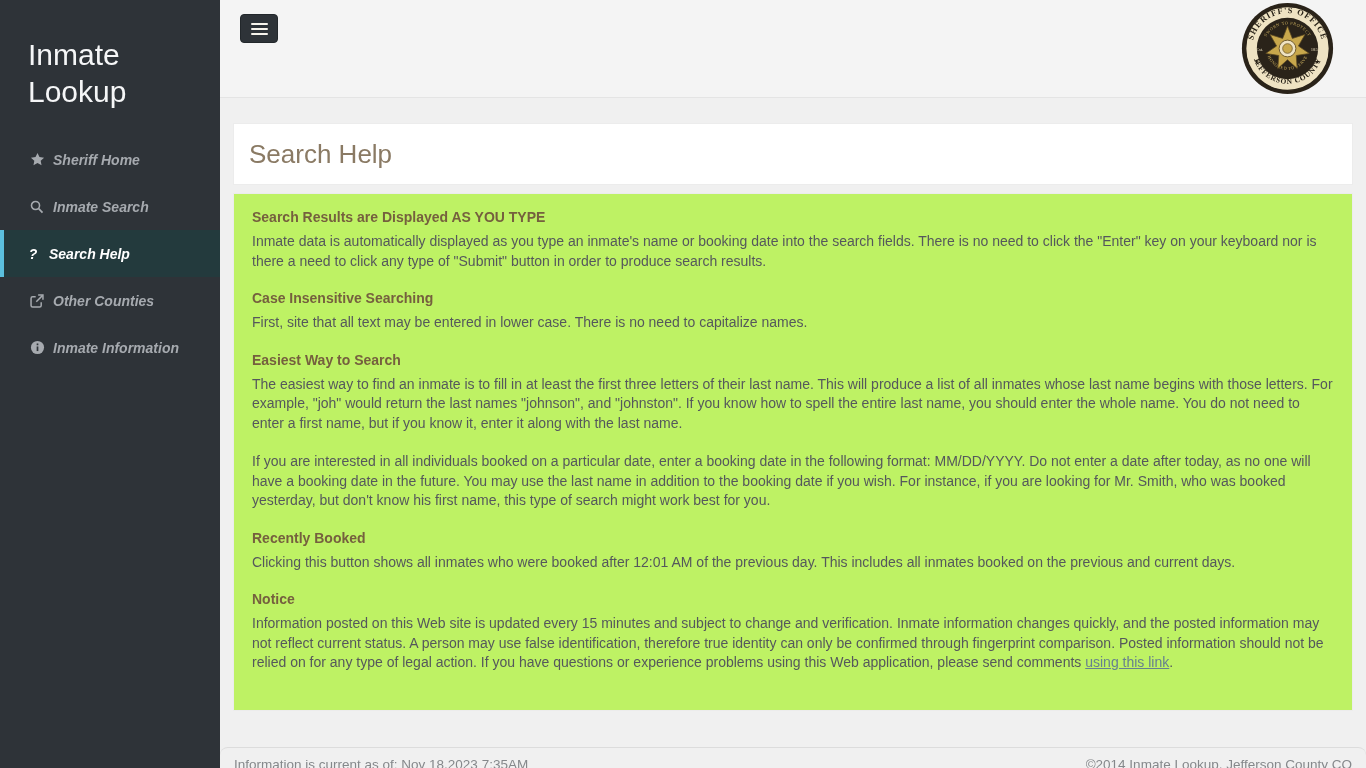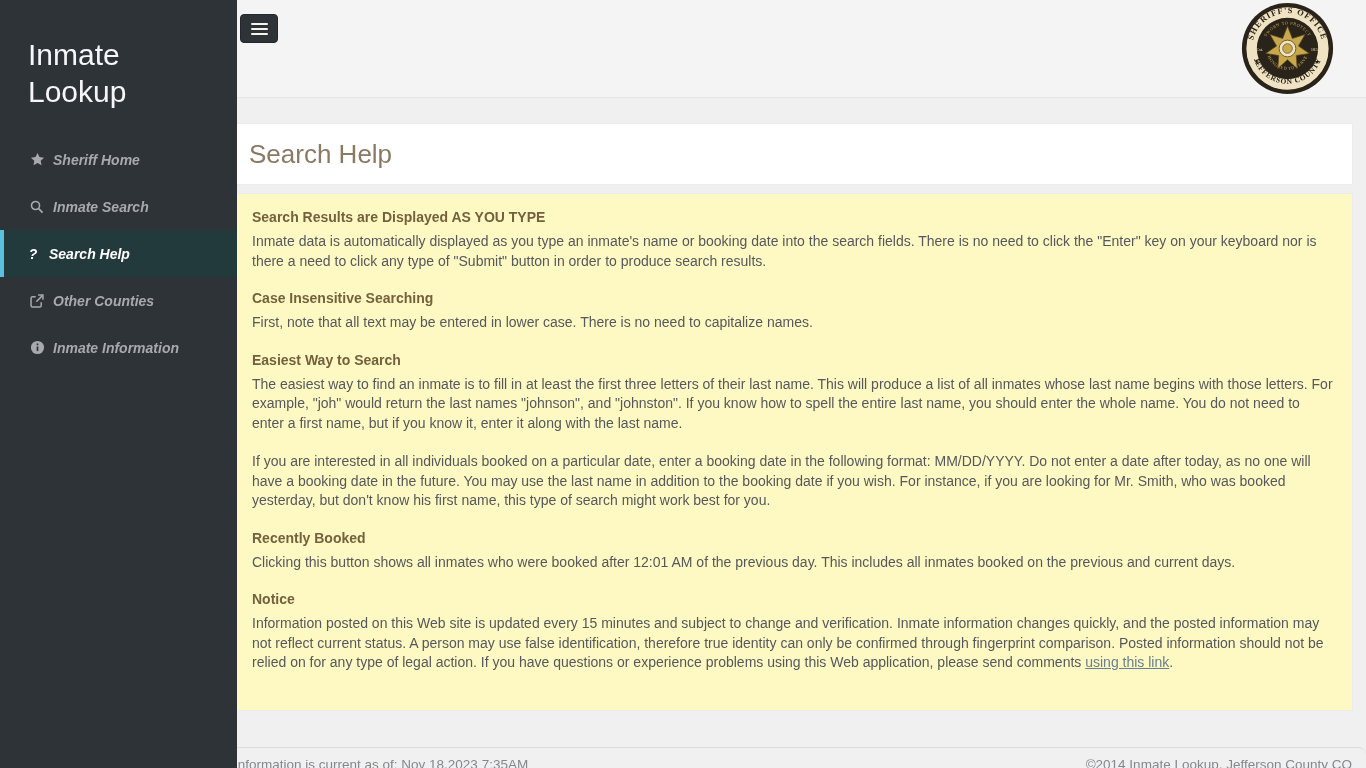--- a/index.html
+++ b/index.html
@@ -5,21 +5,21 @@
   * { box-sizing: border-box; margin: 0; padding: 0; }
   html, body { width: 1366px; height: 768px; overflow: hidden; }
   body {
     font-family: "Liberation Sans", sans-serif;
     background: #f0f0f0;
     position: relative;
   }
 
   
   .sidebar {
-    position: absolute; left: 0; top: 0; width: 237px; height: 768px;
+    position: absolute; left: 0; top: 0; width: 220px; height: 768px;
     background: #2e3338; z-index: 5;
   }
   .brand {
     display: block; color: #f5f6f7; font-size: 30px; font-weight: 500;
     line-height: 37px; padding: 36px 20px 0 28px; text-decoration: none;
   }
   .nav { margin-top: 26px; }
   .nav-item {
     display: flex; align-items: center; height: 47px; padding-left: 25px;
     color: #a6aaaf; font-size: 14px; font-weight: 700; cursor: pointer;
@@ -53,21 +53,21 @@
 
   
   .title-card {
     position: absolute; left: 13px; right: 13px; top: 123px; height: 62px;
     background: #ffffff; border: 1px solid #ececec; display: flex; align-items: center;
     padding-left: 15px;
   }
   .page-title { font-size: 26px; font-weight: 400; color: #8a7a64; }
   .content-card {
     position: absolute; left: 13px; right: 13px; top: 193px; height: 518px;
-    background: #fef9c3; border: 1px solid #ececec; padding: 15px 18px;
+    background: #bef264; border: 1px solid #ececec; padding: 15px 18px;
   }
   .sec h3 { font-size: 14px; color: #75603e; margin-bottom: 7px; font-weight: 700; }
   .sec p  { font-size: 14px; color: #55585c; line-height: 19.5px; margin-bottom: 19px; }
   .sec:last-child p { margin-bottom: 16px; }
   .sec a { color: #67808f; text-decoration: underline; cursor: pointer; }
 
   
   .footer {
     position: absolute; left: 0; right: 0; top: 747px; height: 35px;
     border-top: 1px solid #dcdcdc; display: flex; justify-content: space-between;
@@ -181,21 +181,21 @@
 
   <div class="content-card">
 
     <div class="sec">
       <h3>Search Results are Displayed AS YOU TYPE</h3>
       <p>Inmate data is automatically displayed as you type an inmate's name or booking date into the search fields. There is no need to click the "Enter" key on your keyboard nor is there a need to click any type of "Submit" button in order to produce search results.</p>
     </div>
 
     <div class="sec">
       <h3>Case Insensitive Searching</h3>
-      <p>First, note that all text may be entered in lower case. There is no need to capitalize names.</p>
+      <p>First, site that all text may be entered in lower case. There is no need to capitalize names.</p>
     </div>
 
     <div class="sec">
       <h3>Easiest Way to Search</h3>
       <p>The easiest way to find an inmate is to fill in at least the first three letters of their last name. This will produce a list of all inmates whose last name begins with those letters. For example, "joh" would return the last names "johnson", and "johnston". If you know how to spell the entire last name, you should enter the whole name. You do not need to enter a first name, but if you know it, enter it along with the last name.</p>
     </div>
 
     <div class="sec">
       <p>If you are interested in all individuals booked on a particular date, enter a booking date in the following format: MM/DD/YYYY. Do not enter a date after today, as no one will have a booking date in the future. You may use the last name in addition to the booking date if you wish. For instance, if you are looking for Mr. Smith, who was booked yesterday, but don't know his first name, this type of search might work best for you.</p>
     </div>

